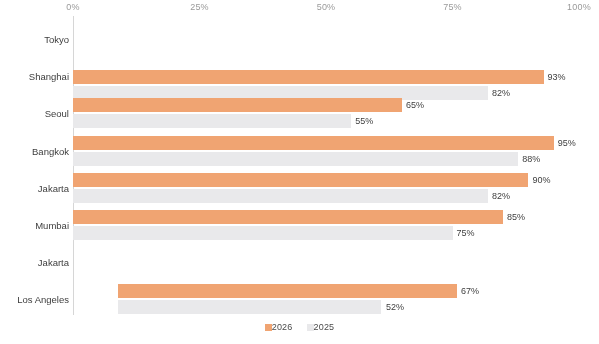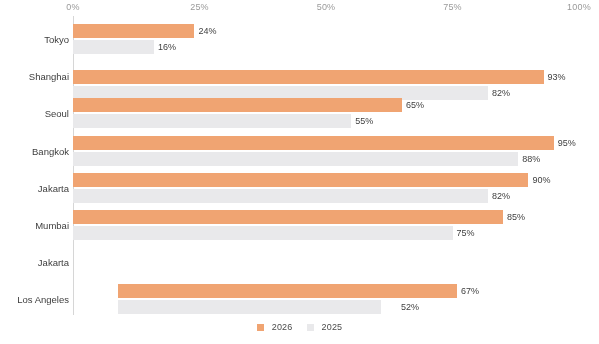--- a/index.html
+++ b/index.html
@@ -112,21 +112,21 @@
     top: 322px;
     width: 599px;
     display: flex;
     justify-content: center;
     align-items: center;
     gap: 14px;
   }
   .legend-item {
     display: flex;
     align-items: center;
-    gap: 8px;
+    gap: 0;
   }
   .legend-swatch {
     width: 7px;
     height: 7px;
     display: inline-block;
   }
   .legend-text {
     font-size: 9px;
     color: #4a4a4a;
     letter-spacing: 0.2px;
@@ -152,26 +152,20 @@
       <div class="cat-label" style="top: 134.6px;">Bangkok</div>
       <div class="cat-label" style="top: 171.8px;">Jakarta</div>
       <div class="cat-label" style="top: 209px;">Mumbai</div>
       <div class="cat-label" style="top: 246.2px;">Jakarta</div>
       <div class="cat-label" style="top: 283.4px;">Los Angeles</div>
     </div>
 
   <div class="plot-frame"></div>
 
   <div class="rows">
-      <div class="row" style="top: 8px; height: 30px;">
-        <div class="bar s2026" style="width: 121.44px; background: rgb(240, 164, 114);"></div>
-        <div class="bar-value s2026" style="left: 121.44px;">24%</div>
-        <div class="bar s2025" style="width: 80.96px; background: rgb(233, 233, 235);"></div>
-        <div class="bar-value s2025" style="left: 80.96px;">16%</div>
-      </div>
       <div class="row" style="top: 54px; height: 30px;">
         <div class="bar s2026" style="width: 470.58px; background: rgb(240, 164, 114);"></div>
         <div class="bar-value s2026" style="left: 470.58px;">93%</div>
         <div class="bar s2025" style="width: 414.92px; background: rgb(233, 233, 235);"></div>
         <div class="bar-value s2025" style="left: 414.92px;">82%</div>
       </div>
       <div class="row" style="top: 82.4px; height: 30px; padding-left: 22px;">
         <div class="bar s2026" style="width: 328.9px; background: rgb(240, 164, 114);"></div>
         <div class="bar-value s2026" style="left: 328.9px;">65%</div>
         <div class="bar s2025" style="width: 278.3px; background: rgb(233, 233, 235);"></div>
@@ -192,21 +186,21 @@
       <div class="row" style="top: 194px; height: 30px;">
         <div class="bar s2026" style="width: 430.1px; background: rgb(240, 164, 114);"></div>
         <div class="bar-value s2026" style="left: 430.1px;">85%</div>
         <div class="bar s2025" style="width: 379.5px; background: rgb(233, 233, 235);"></div>
         <div class="bar-value s2025" style="left: 379.5px;">75%</div>
       </div>
       <div class="row" style="top: 268.4px; height: 30px; margin-left: 45px;">
         <div class="bar s2026" style="width: 339.02px; background: rgb(240, 164, 114);"></div>
         <div class="bar-value s2026" style="left: 339.02px;">67%</div>
         <div class="bar s2025" style="width: 263.12px; background: rgb(233, 233, 235);"></div>
-        <div class="bar-value s2025" style="left: 279px;">52%</div>
+        <div class="bar-value s2025" style="left: 264px;">52%</div>
       </div>
     </div>
 
   <div class="legend">
       <div class="legend-item">
         <span class="legend-swatch" style="background: rgb(240, 164, 114);"></span>
         <span class="legend-text">2026</span>
       </div>
       <div class="legend-item">
         <span class="legend-swatch" style="background: rgb(233, 233, 235);"></span>

